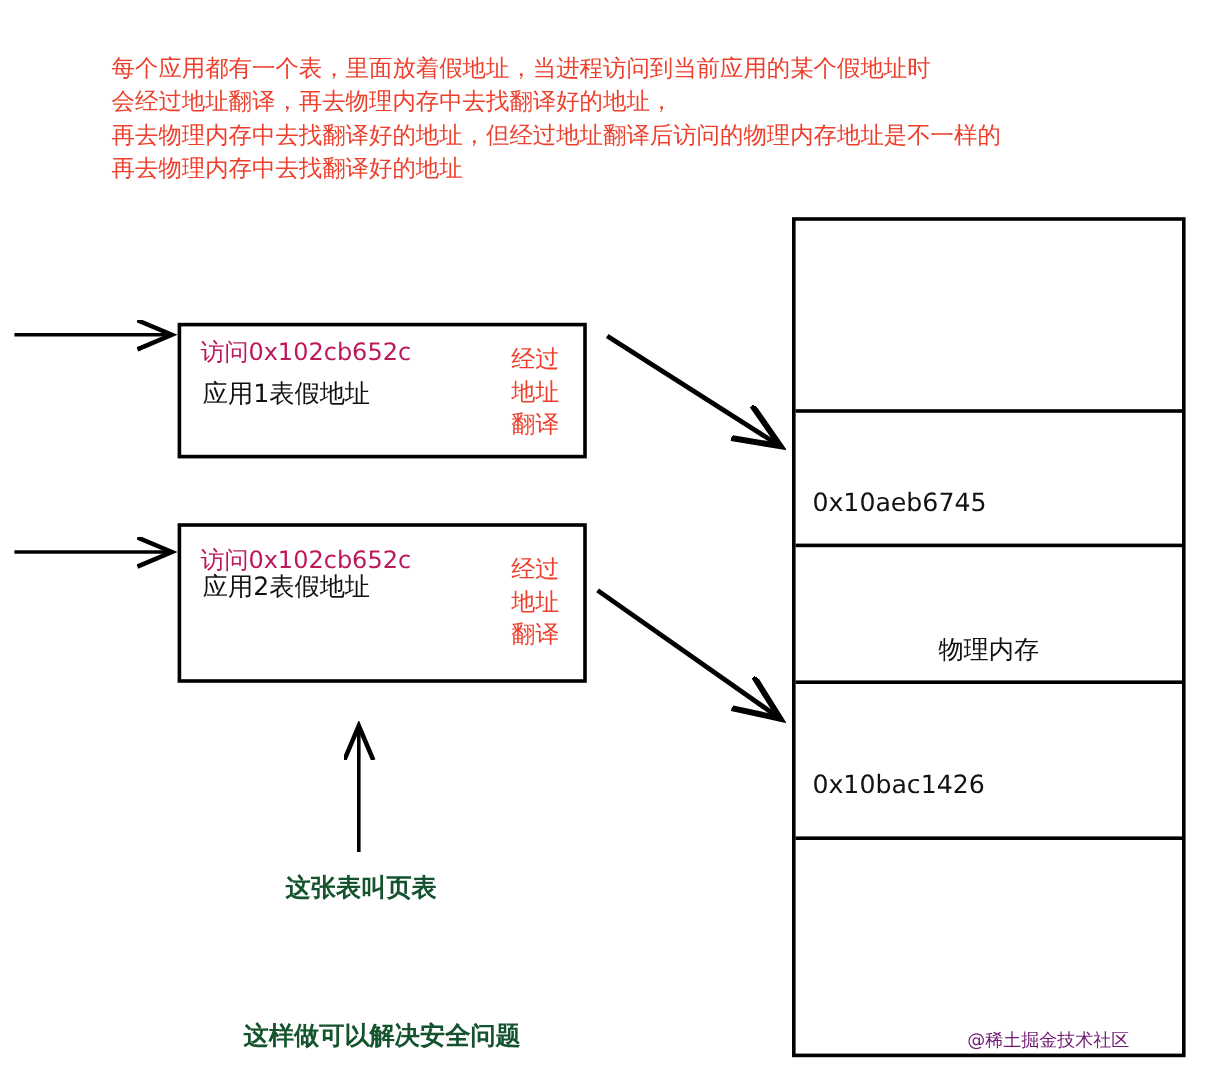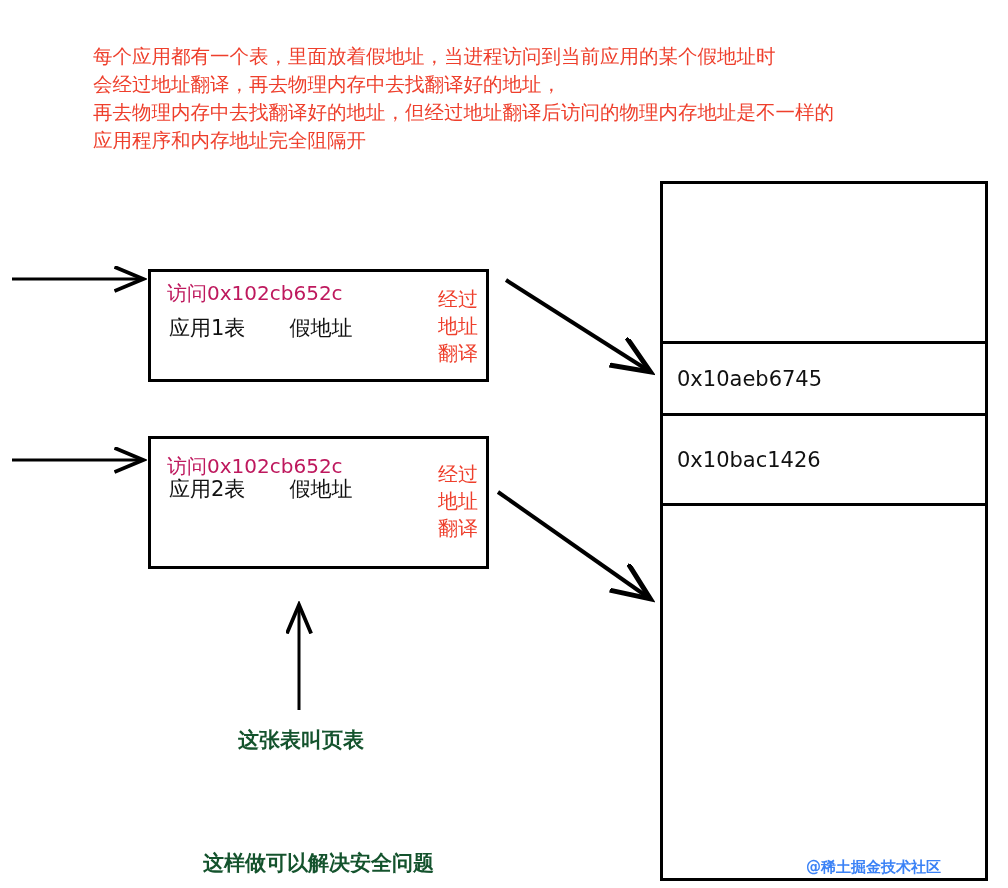--- a/index.html
+++ b/index.html
@@ -59,32 +59,31 @@
     line-height: 26px;
     white-space: nowrap;
     text-align: center;
   }
   .app-row {
     position: absolute;
     left: 18px;
     top: 42px;
     display: flex;
     align-items: baseline;
-    gap: 44px;
     color: #111111;
     font-size: 21px;
     line-height: 28px;
     white-space: nowrap;
   }
   #app-box-2 .app-access { top: 14px; }
   #app-box-2 .app-row { top: 36px; }
 
   .translate-stack {
     position: absolute;
-    right: 4px;
+    right: 16px;
     top: 14px;
     width: 48px;
     color: #ee3f2c;
     font-size: 20px;
     line-height: 27px;
     text-align: center;
     white-space: nowrap;
   }
   #app-box-2 .translate-stack { top: 22px; }
   .translate-stack span { display: block; }
@@ -94,20 +93,21 @@
     position: absolute;
     left: 660px;
     top: 155px;
     width: 328px;
     height: 700px;
     border: 3px solid #000000;
     box-sizing: border-box;
     background: #ffffff;
     display: flex;
     flex-direction: column;
+    gap: 40px;
   }
   .mem-cell {
     position: relative;
     box-sizing: border-box;
     border-bottom: 3px solid #000000;
     color: #111111;
     font-size: 21px;
   }
   .mem-cell:last-child { border-bottom: none; }
   .mem-cell .addr {
@@ -148,24 +148,23 @@
     top: 823px;
     font-size: 21px;
     font-weight: bold;
   }
 
   
   #watermark {
     position: absolute;
     left: 806px;
     top: 832px;
-    color: #3b82f6;
+    color: #701a75;
     font-size: 15px;
     white-space: nowrap;
-    font-weight: bold;
   }
 </style>
 </head>
 <body>
 
 <div id="canvas">
 
   <svg id="arrow-layer" viewBox="0 0 1008 888" width="1008" height="888" xmlns="http://www.w3.org/2000/svg">
     <defs>
       <marker id="ah" markerWidth="11" markerHeight="11" refX="9.2" refY="4.2" orient="auto" markerUnits="strokeWidth">
@@ -177,21 +176,21 @@
     <line x1="12" y1="434" x2="142" y2="434" stroke="#000000" stroke-width="3" marker-end="url(#ah)"></line>
     <line x1="506" y1="254" x2="649" y2="345" stroke="#000000" stroke-width="4" marker-end="url(#ah)"></line>
     <line x1="498" y1="466" x2="649" y2="572" stroke="#000000" stroke-width="4" marker-end="url(#ah)"></line>
     <line x1="299" y1="684" x2="299" y2="580" stroke="#000000" stroke-width="3" marker-end="url(#ah)"></line>
   </svg>
 
   <div class="note-block">
     <span class="note-line">每个应用都有一个表，里面放着假地址，当进程访问到当前应用的某个假地址时</span>
     <span class="note-line">会经过地址翻译，再去物理内存中去找翻译好的地址，</span>
     <span class="note-line">再去物理内存中去找翻译好的地址，但经过地址翻译后访问的物理内存地址是不一样的</span>
-    <span class="note-line">应用程序和内存地址完全阻隔开</span>
+    <span class="note-line">再去物理内存中去找翻译好的地址</span>
   </div>
 
   <div class="app-box" id="app-box-1">
     <div class="app-access">访问0x102cb652c</div>
     <div class="app-row">
       <span>应用1表</span>
       <span>假地址</span>
     </div>
     <div class="translate-stack">
       <span>经过</span>
@@ -213,20 +212,23 @@
     </div>
   </div>
 
   <div id="memory-column">
     <div class="mem-cell" id="mem-cell-0">
       <span class="addr"></span>
     </div>
     <div class="mem-cell" id="mem-cell-1">
       <span class="addr">0x10aeb6745</span>
     </div>
+    <div class="mem-cell" id="mem-cell-2">
+      <span class="mem-label">物理内存</span>
+    </div>
     <div class="mem-cell" id="mem-cell-3">
       <span class="addr">0x10bac1426</span>
     </div>
     <div class="mem-cell" id="mem-cell-4">
       <span class="addr"></span>
     </div>
   </div>
 
   <div class="caption" id="caption-page-table">这张表叫页表</div>
   <div class="caption" id="caption-security">这样做可以解决安全问题</div>

